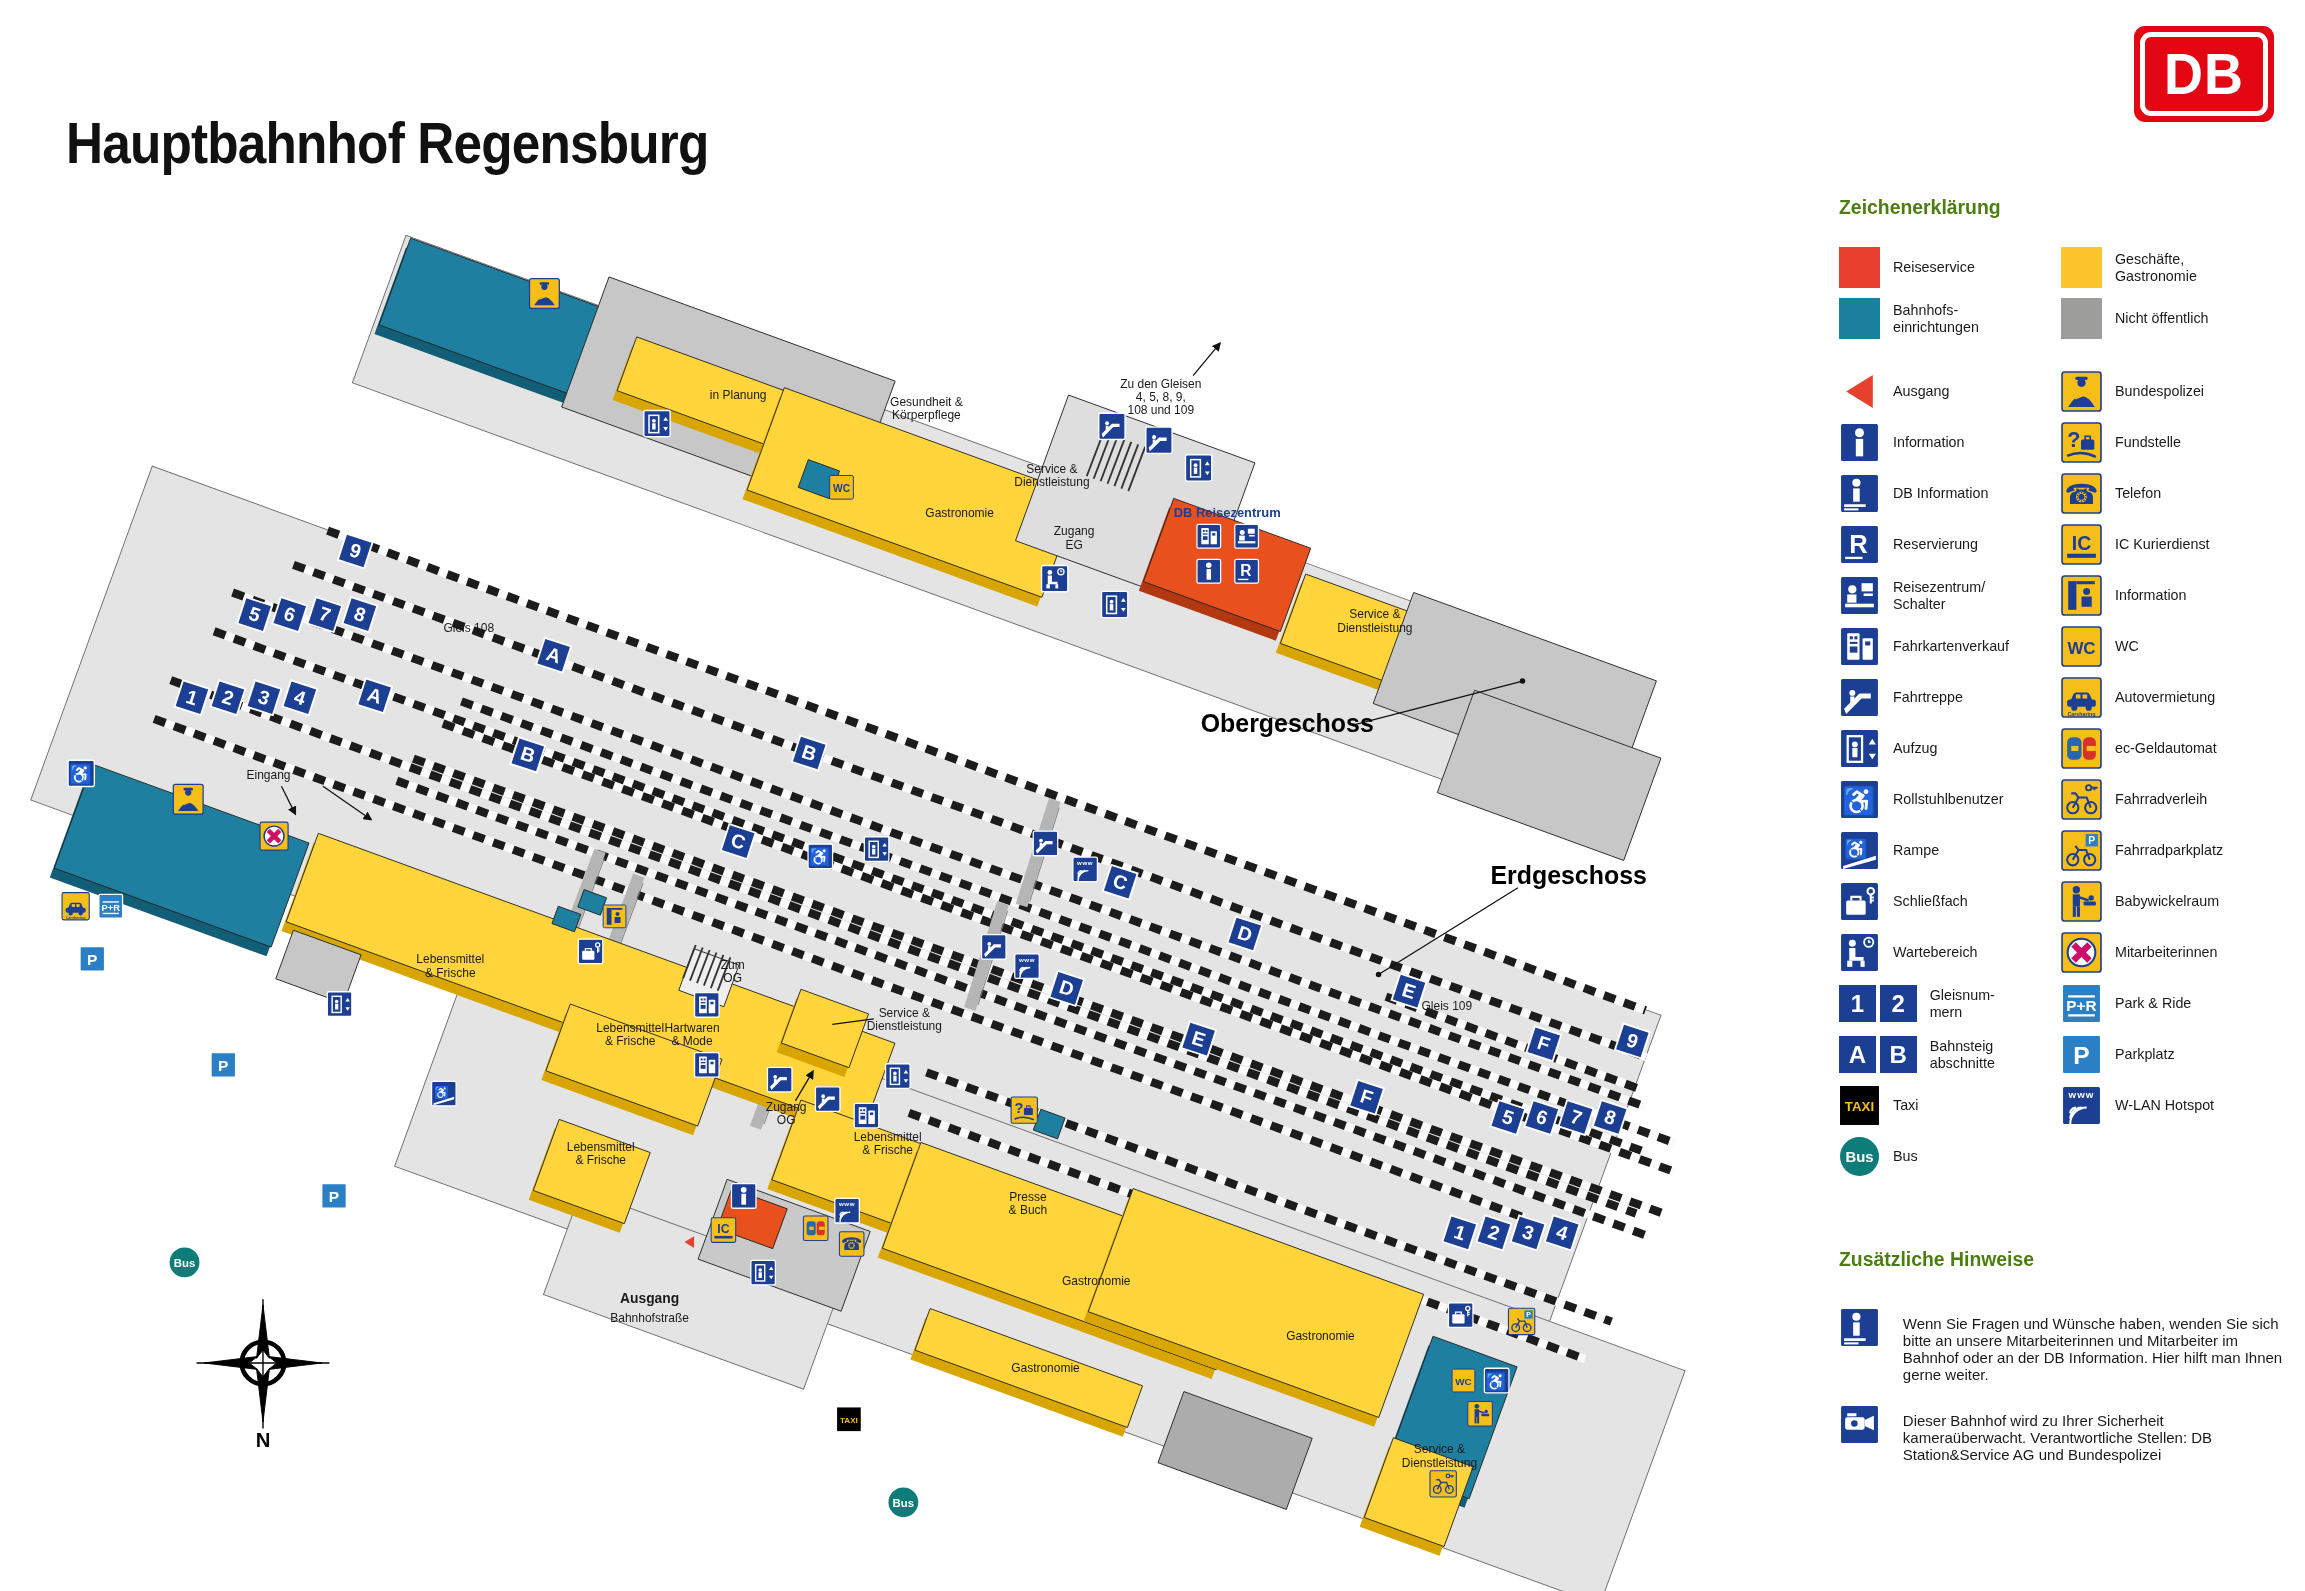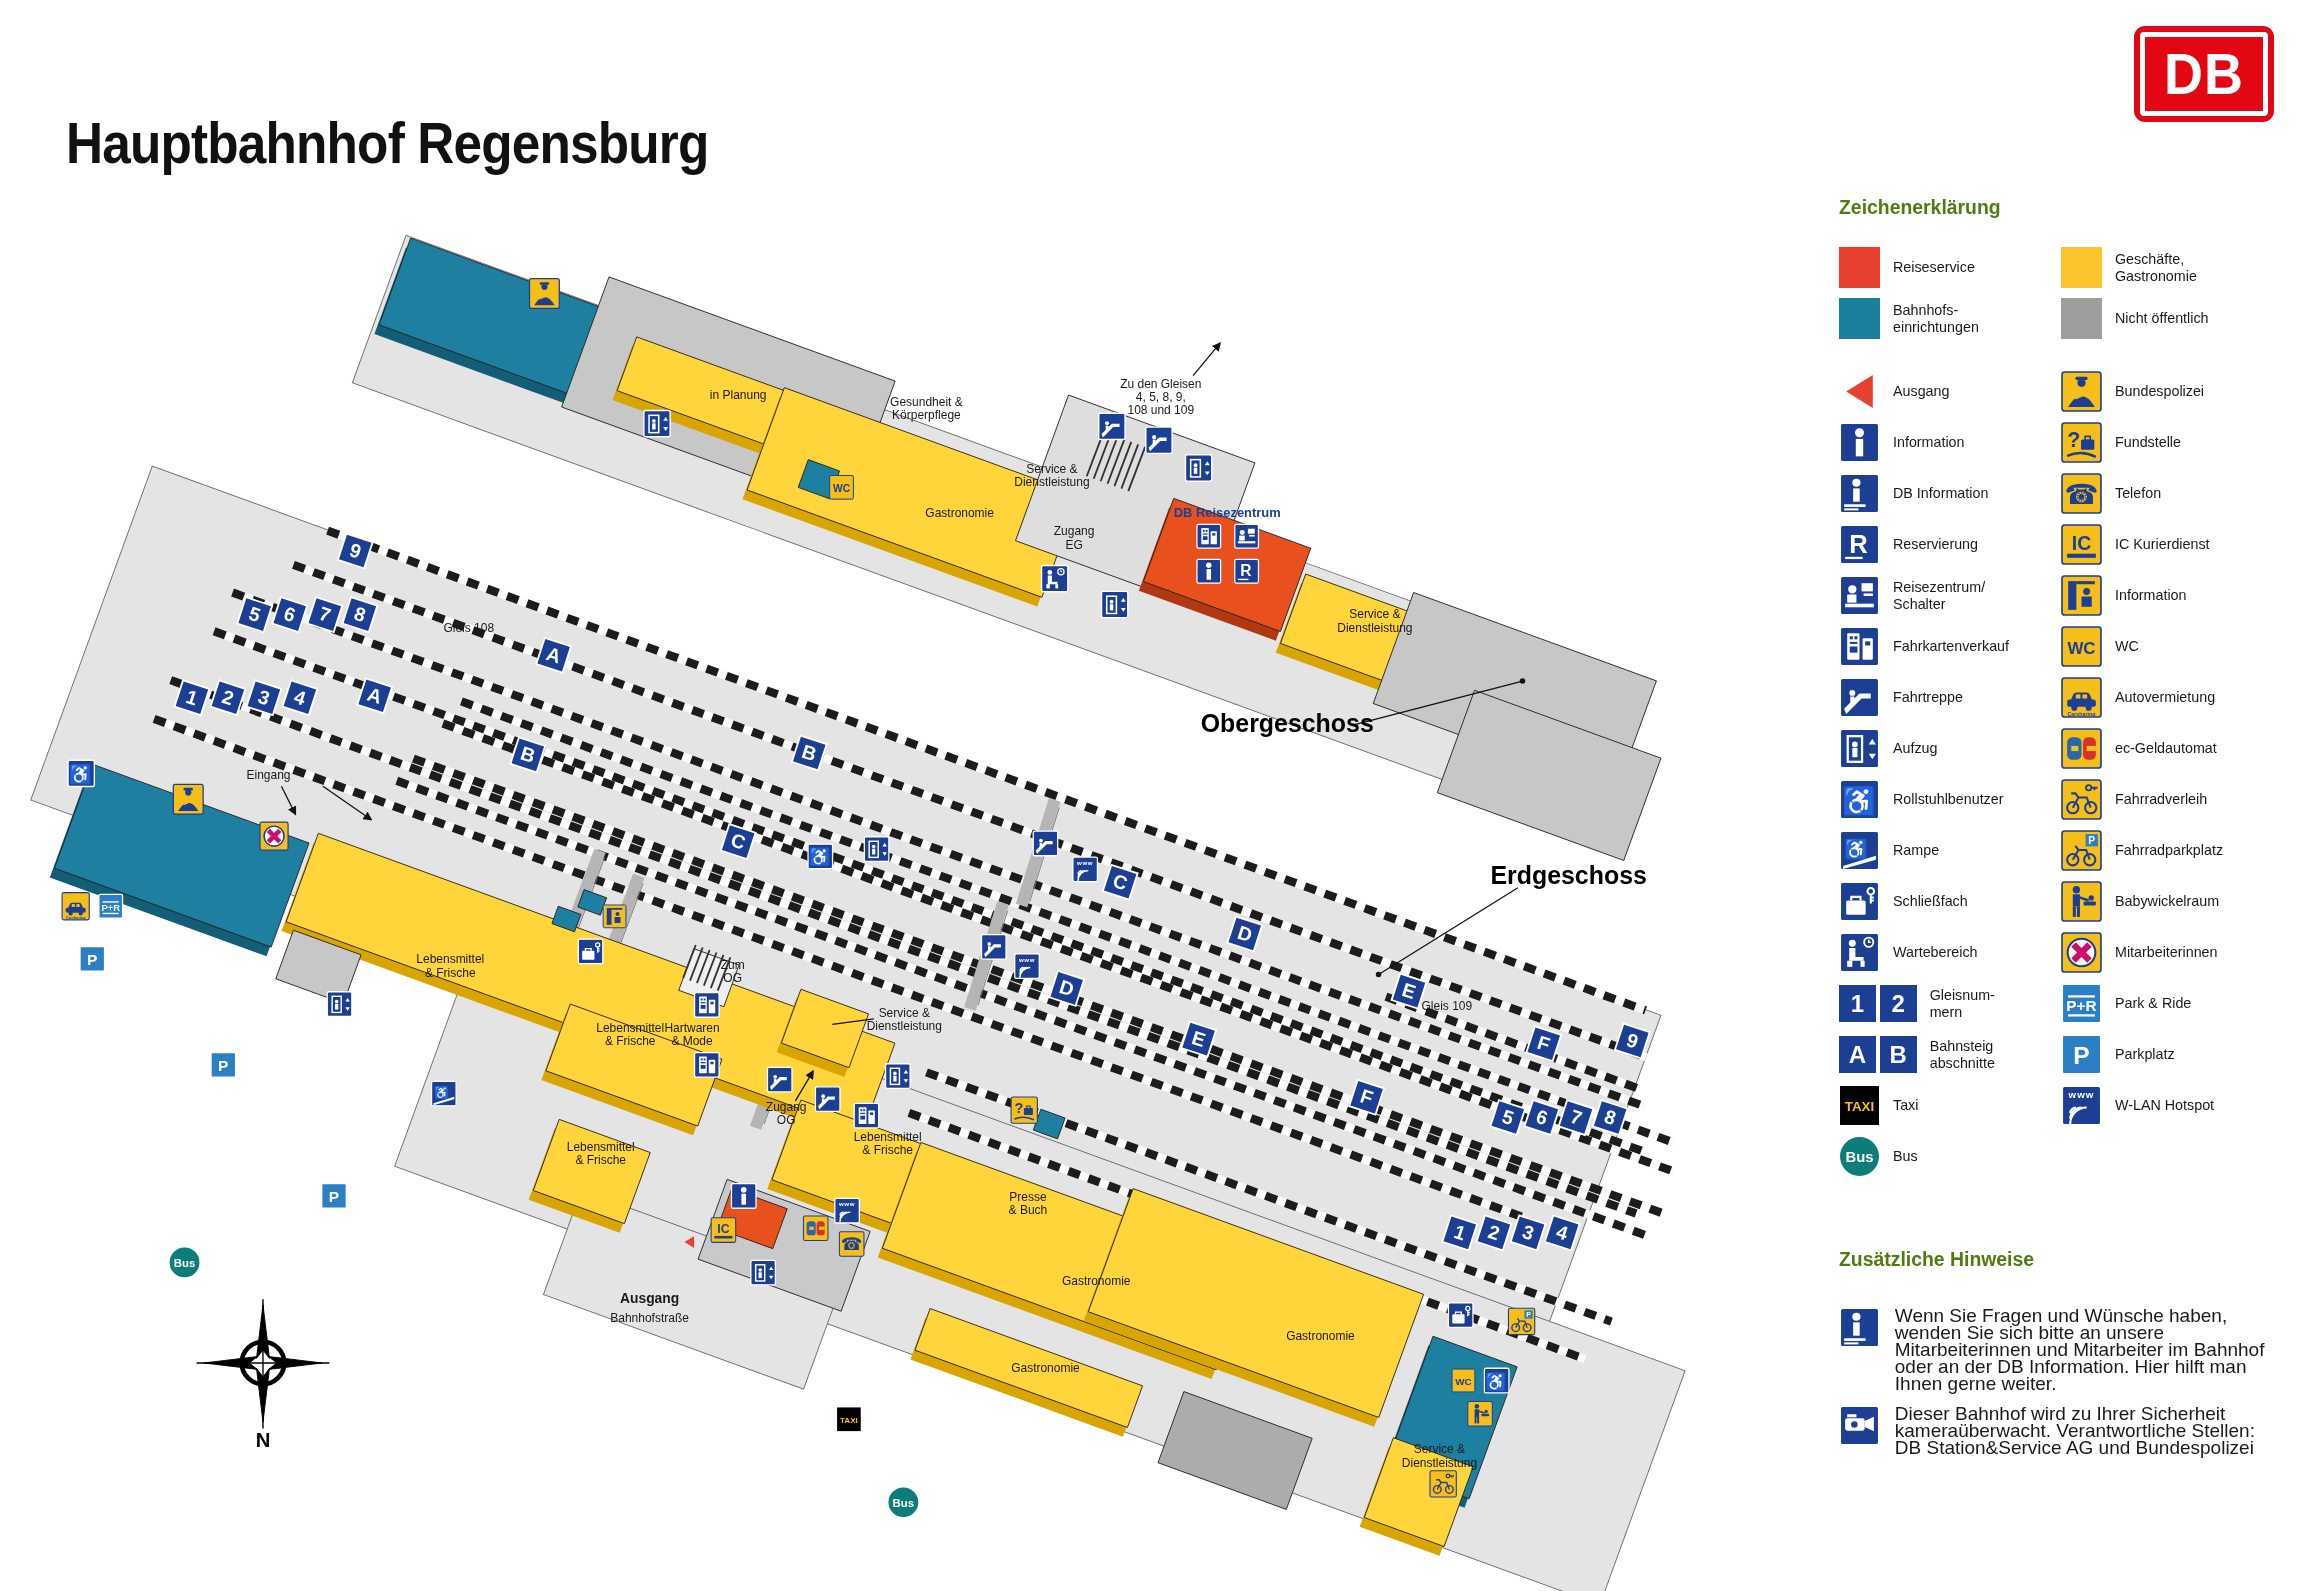--- a/index.html
+++ b/index.html
@@ -3,37 +3,37 @@
 <meta charset="utf-8">
 <style>
   html,body{margin:0;padding:0;background:#fff;}
   body{width:2305px;height:1591px;position:relative;font-family:"Liberation Sans",sans-serif;color:#1a1a1a;overflow:hidden;}
   .page{position:absolute;inset:0;}
   
   .title{position:absolute;left:66px;top:72px;font-size:57px;letter-spacing:-0.9px;transform:scaleX(.9);transform-origin:left top;white-space:nowrap;color:#111;}
   .title .bold{font-weight:700;}
   
   .dblogo{position:absolute;left:2134px;top:26px;width:140px;height:96px;background:#E30613;border-radius:11px;display:flex;align-items:center;justify-content:center;}
-  .dblogo .inner{width:118px;height:74px;border:5.5px solid #fff;border-radius:4px;display:flex;align-items:center;justify-content:center;}
+  .dblogo .inner{width:118px;height:74px;border:5.5px solid #fff;border-radius:11px;display:flex;align-items:center;justify-content:center;}
   .dblogo .db{font-size:54px;font-weight:700;color:#fff;letter-spacing:0.9px;transform:scaleY(1.05);}
   
   .legend{position:absolute;left:1839px;top:196px;width:461px;}
   .legend h2,.notes h2{font-size:19.4px;font-weight:700;margin:0 0 28px 0;color:#4d7c0f;}
   .cols{display:flex;}
   .col{display:flex;flex-direction:column;width:222px;}
   .lrow{display:flex;align-items:center;gap:13px;min-height:41px;margin-bottom:10px;}
   .lrow.gap{margin-bottom:32px;}
   .lrow .ic{flex:0 0 auto;display:flex;gap:3.7px;}
   .lrow .sw{width:41px;height:41px;}
   .lrow .lbl{font-size:14.3px;line-height:16.6px;white-space:pre-line;}
   .bpair{width:37px;height:37px;background:#1C3F94;color:#fff;font-weight:700;font-size:24px;display:flex;align-items:center;justify-content:center;}
   .notes{position:absolute;left:1839px;top:1248px;width:461px;}
   .notes h2{margin-bottom:36px;}
   .nrow{display:flex;align-items:flex-start;gap:14.8px;margin-bottom:13px;}
-  .nrow p{margin:0;font-size:19px;line-height:17px;width:388px;}
+  .nrow p{margin:8px;font-size:15px;line-height:17px;width:388px;}
   
   svg.map{position:absolute;left:0;top:0;}
   text{font-family:"Liberation Sans",sans-serif;}
   .floorlbl{font-size:27px;font-weight:700;fill:#000;}
 </style>
 </head>
 <body>
 <div class="page">
 
 <svg class="map" width="2305" height="1591" viewBox="0 0 2498 1724">

